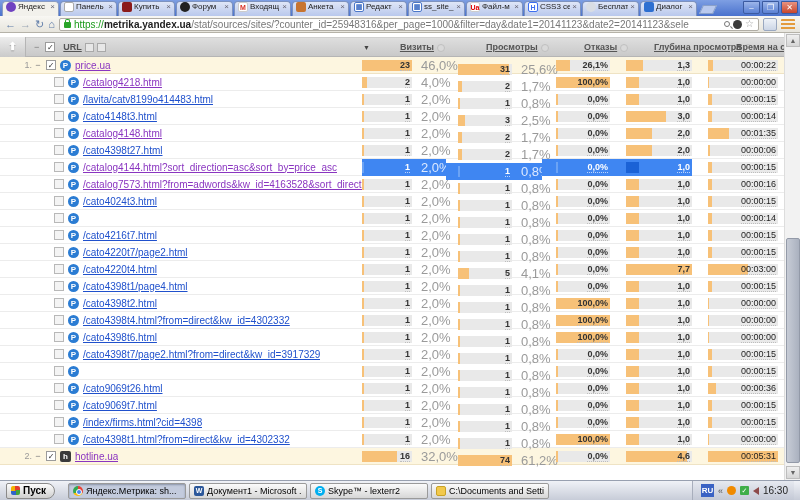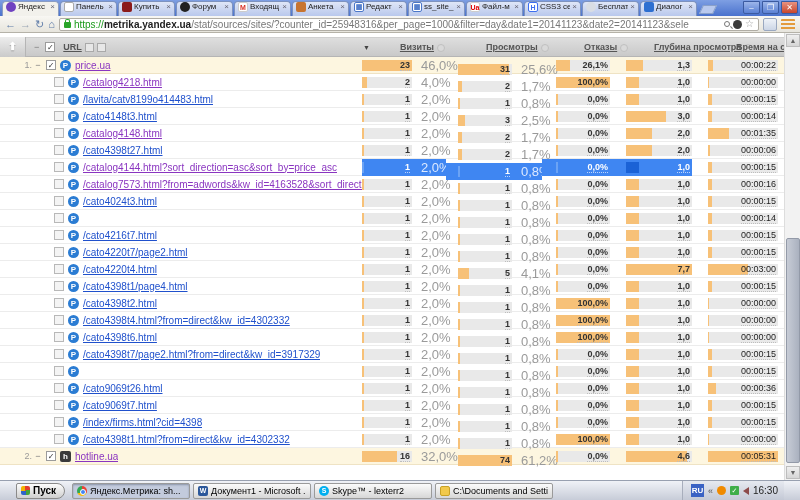--- a/index.html
+++ b/index.html
@@ -96,21 +96,21 @@
   .h-depth { width:82px; padding-left:16px; } .h-time { width:92px; padding-left:16px; padding-right:6px; }
 
   .row.selected .m-visits, .row.selected .m-views, .row.selected .m-bounce, .row.selected .m-depth { background:#3f86f2; }
   .row.selected .m-visits .bar, .row.selected .m-views .bar, .row.selected .m-bounce .bar, .row.selected .m-depth .bar { background:transparent; }
   .row.selected .m-depth .fill { background:#1b62d6; }
   .row.selected .m-visits .fill, .row.selected .m-views .fill, .row.selected .m-bounce .fill { background:#6ba3f5; }
   .row.selected .m-visits .val, .row.selected .m-views .val, .row.selected .m-bounce .val, .row.selected .m-depth .val { color:#fff; border-color:#bcd3fb; }
   .row.selected .m-visits .pct, .row.selected .m-views .pct { color:#dce9ff; }
 
   
-  .taskbar { height:20px; background:linear-gradient(#f0f2f7,#c7ccd8); border-top:1px solid #98a0b0; display:flex; align-items:center; gap:7px; padding:0 16px;justify-content:space-between; }
+  .taskbar { height:20px; background:linear-gradient(#f0f2f7,#c7ccd8); border-top:1px solid #98a0b0; display:flex; align-items:center; gap:13px; padding:0 6px;justify-content:space-between; }
   .start { height:16px; padding:0 8px 0 4px; background:linear-gradient(#fdfdfd,#cfcfcf); border:1px solid #8a8a8a; border-radius:2px 8px 8px 2px; font-weight:bold; font-size:10px; display:flex; align-items:center; gap:3px; }
   .flag { width:9px; height:9px; border-radius:2px; background:conic-gradient(#e33c2e 0 25%, #44a33a 0 50%, #2f63c9 0 75%, #f4b400 0 100%); }
   .task { height:16px; width:118px; background:linear-gradient(#fbfbfb,#d7d7d7); border:1px solid #9a9a9a; border-radius:2px; font-size:9px; display:flex; align-items:center; gap:3px; padding:0 4px; overflow:hidden; white-space:nowrap; }
   .task.active { background:#c3cbdd; box-shadow:inset 0 1px 2px #8b94a8; }
   .task-label { overflow:hidden; }
   .tico { width:10px; height:10px; flex:0 0 auto; border-radius:2px; font-size:7px; font-weight:bold; color:#fff; display:flex; align-items:center; justify-content:center; }
   .tico-chrome { border-radius:50%; background:conic-gradient(#ea4335 0 33%, #fbbc05 0 66%, #34a853 0 100%); position:relative; }
   .tico-chrome::after { content:''; position:absolute; left:3px; top:3px; width:4px; height:4px; border-radius:50%; background:#4285f4; border:1px solid #fff; }
   .tico-word { background:#2b579a; }
   .tico-skype { border-radius:50%; background:#00aff0; }

